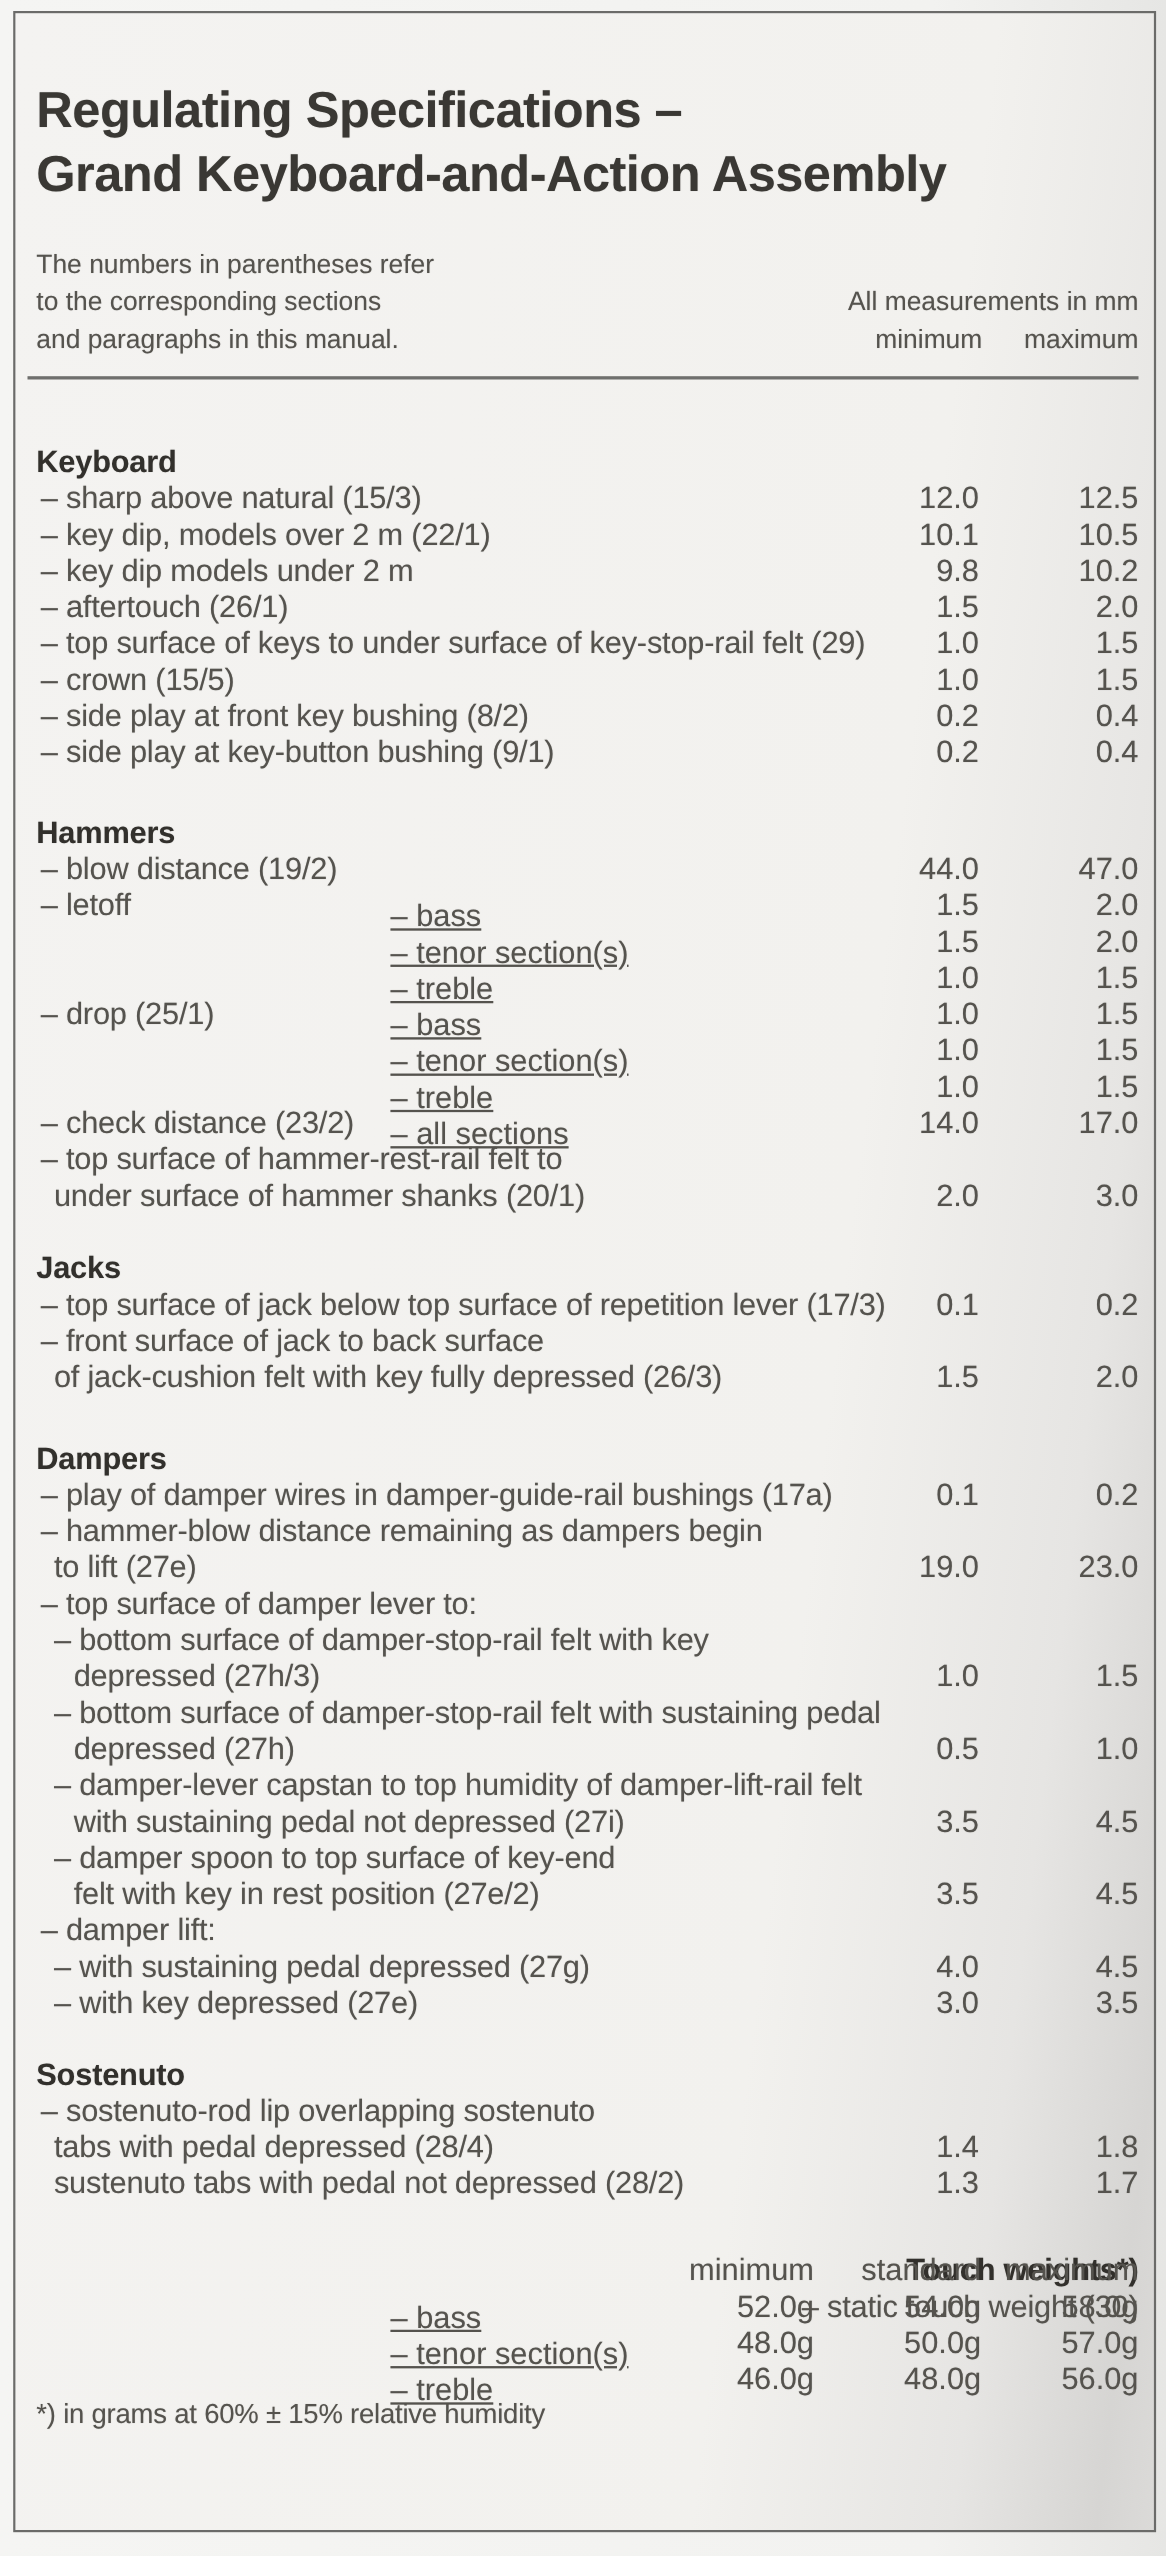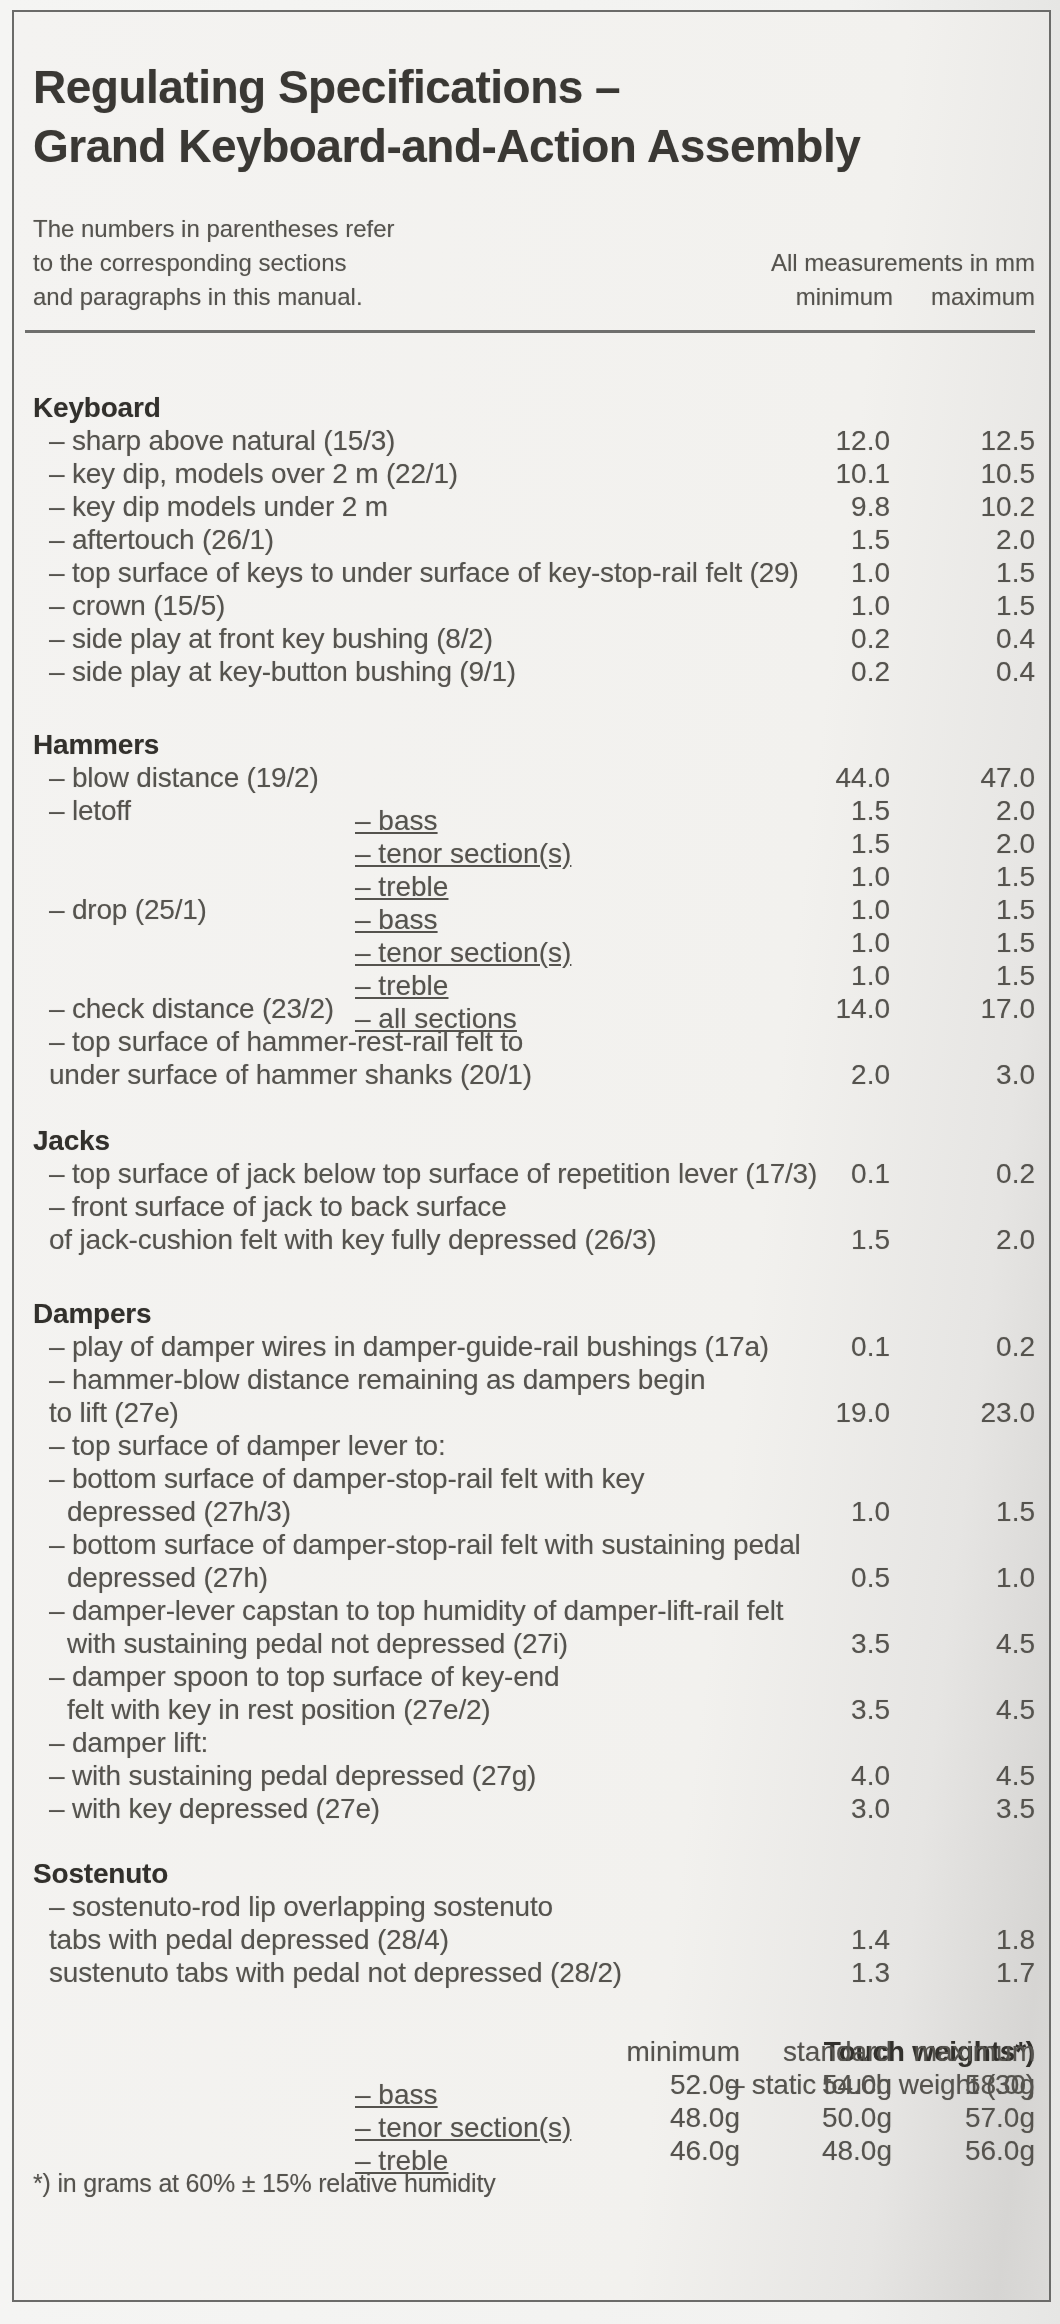--- a/index.html
+++ b/index.html
@@ -11,21 +11,21 @@
   body{
     position:relative;overflow:hidden;
     background:linear-gradient(90deg,var(--outside) 0%,#f2f2f0 80%,#e6e6e4 100%);
     font-family:"Liberation Sans",sans-serif;
     color:var(--text);
   }
   .frame{
     position:absolute;left:12px;top:10px;width:1039px;height:2292px;
     border:2px solid var(--border);
     background:linear-gradient(97deg,#f4f3f1 0%,var(--paper) 68%,#e6e5e3 86%,var(--shade) 96%,#dbdad8 100%);
-    padding:4px 14px 0 19px;
+    padding:16px 14px 0 19px;
     text-shadow:0 0 1px rgba(90,88,84,.35);
   }
   .title{margin-top:42px;font-size:46px;line-height:59px;font-weight:bold;
          color:#3a3834;letter-spacing:-.5px;}
   .intro{position:relative;margin-top:36px;font-size:24px;line-height:34px;}
   .intro-left div{height:34px;}
   .intro-right{position:absolute;right:0;bottom:0;text-align:right;}
   .units{height:34px;}
   .colheads{position:relative;height:34px;width:360px;}
   .colheads span{position:absolute;bottom:0;}
@@ -36,21 +36,21 @@
   .section{font-size:28px;line-height:33px;}
   .sec-keyboard{margin-top:58px;}
   .sec-hammers{margin-top:40px;}
   .sec-jacks{margin-top:33px;}
   .sec-dampers{margin-top:41px;}
   .sec-sostenuto{margin-top:32px;}
   .sec-touch-weights{margin-top:46px;text-align:right;}
   .row{position:relative;height:33px;white-space:nowrap;}
   .sec-head{font-weight:bold;color:var(--head);letter-spacing:-.2px;}
   .lab{display:inline-block;letter-spacing:-.2px;}
-  .ind0{margin-left:16px;}
+  .ind0{margin-left:4px;}
   .ind1{margin-left:16px;}
   .ind2{margin-left:34px;}
   .sub{position:absolute;left:322px;top:10px;text-decoration:underline;}
   .val{position:absolute;top:0;}
   .vmin{right:145px;}
   .vmax{right:0;}
   .vmin3{right:295px;}
   .vstd{right:143px;}
   .head-row .val{font-weight:normal;color:var(--text);}
   .footnote{font-size:25px;line-height:33px;letter-spacing:-.2px;}

